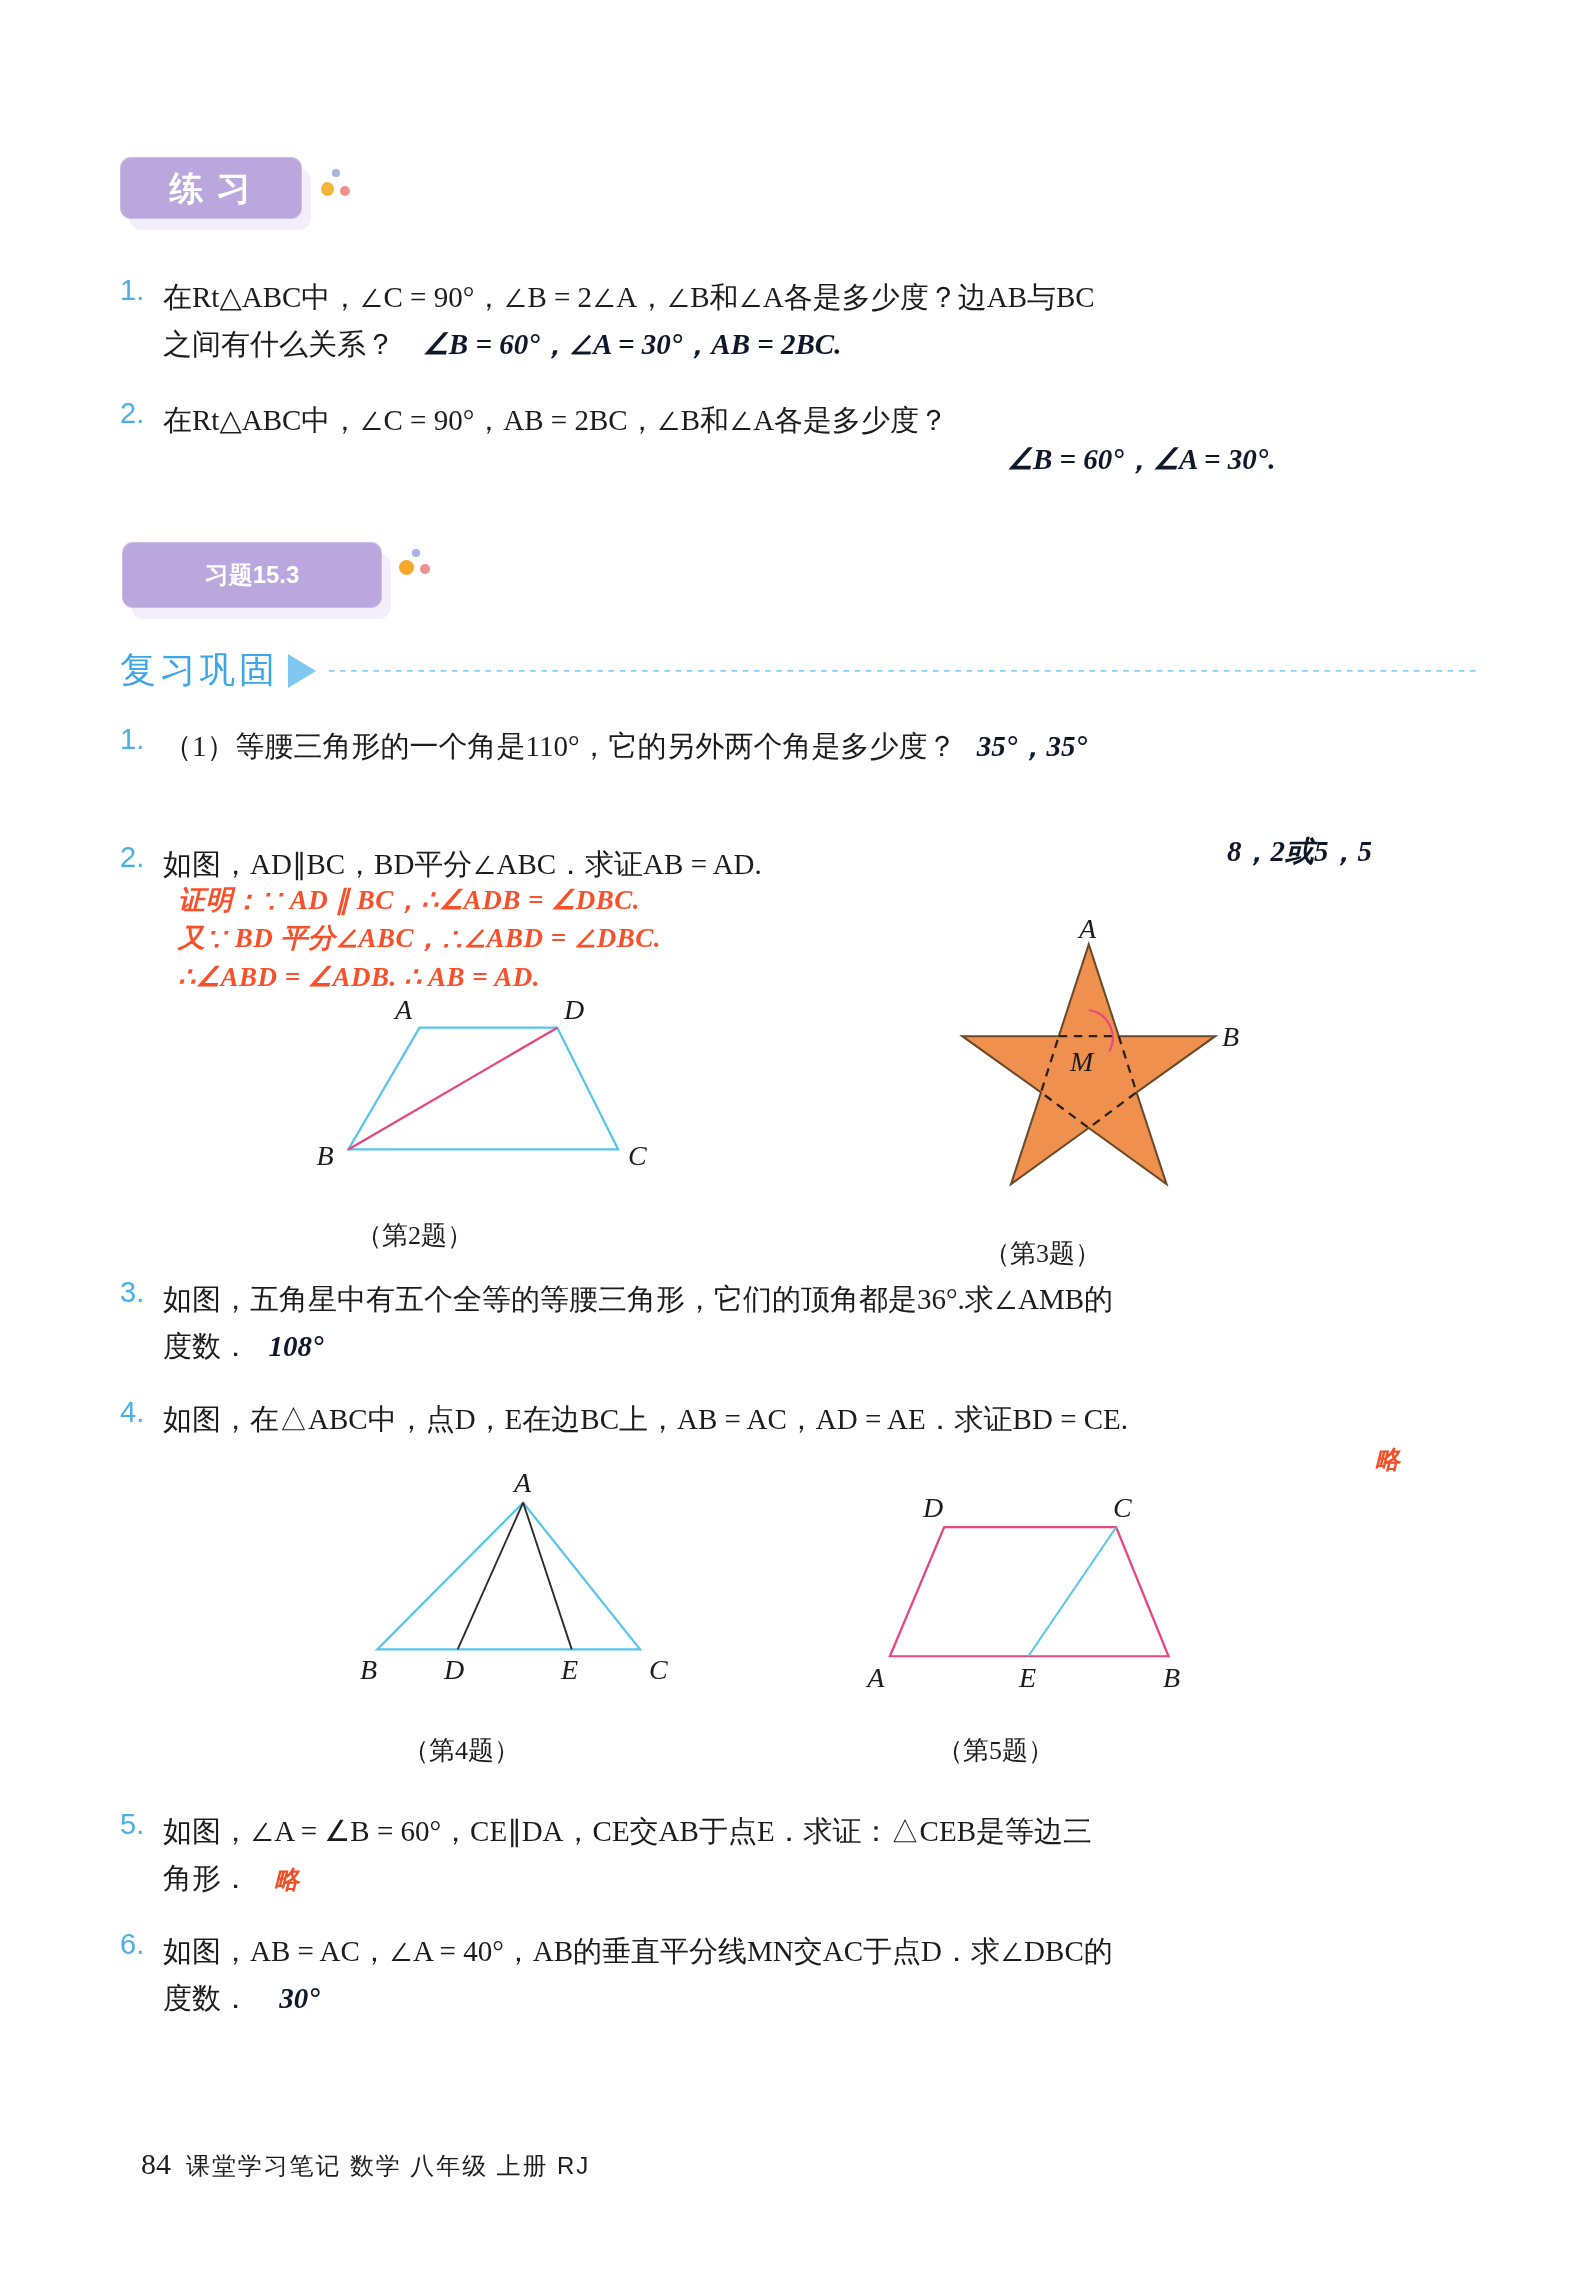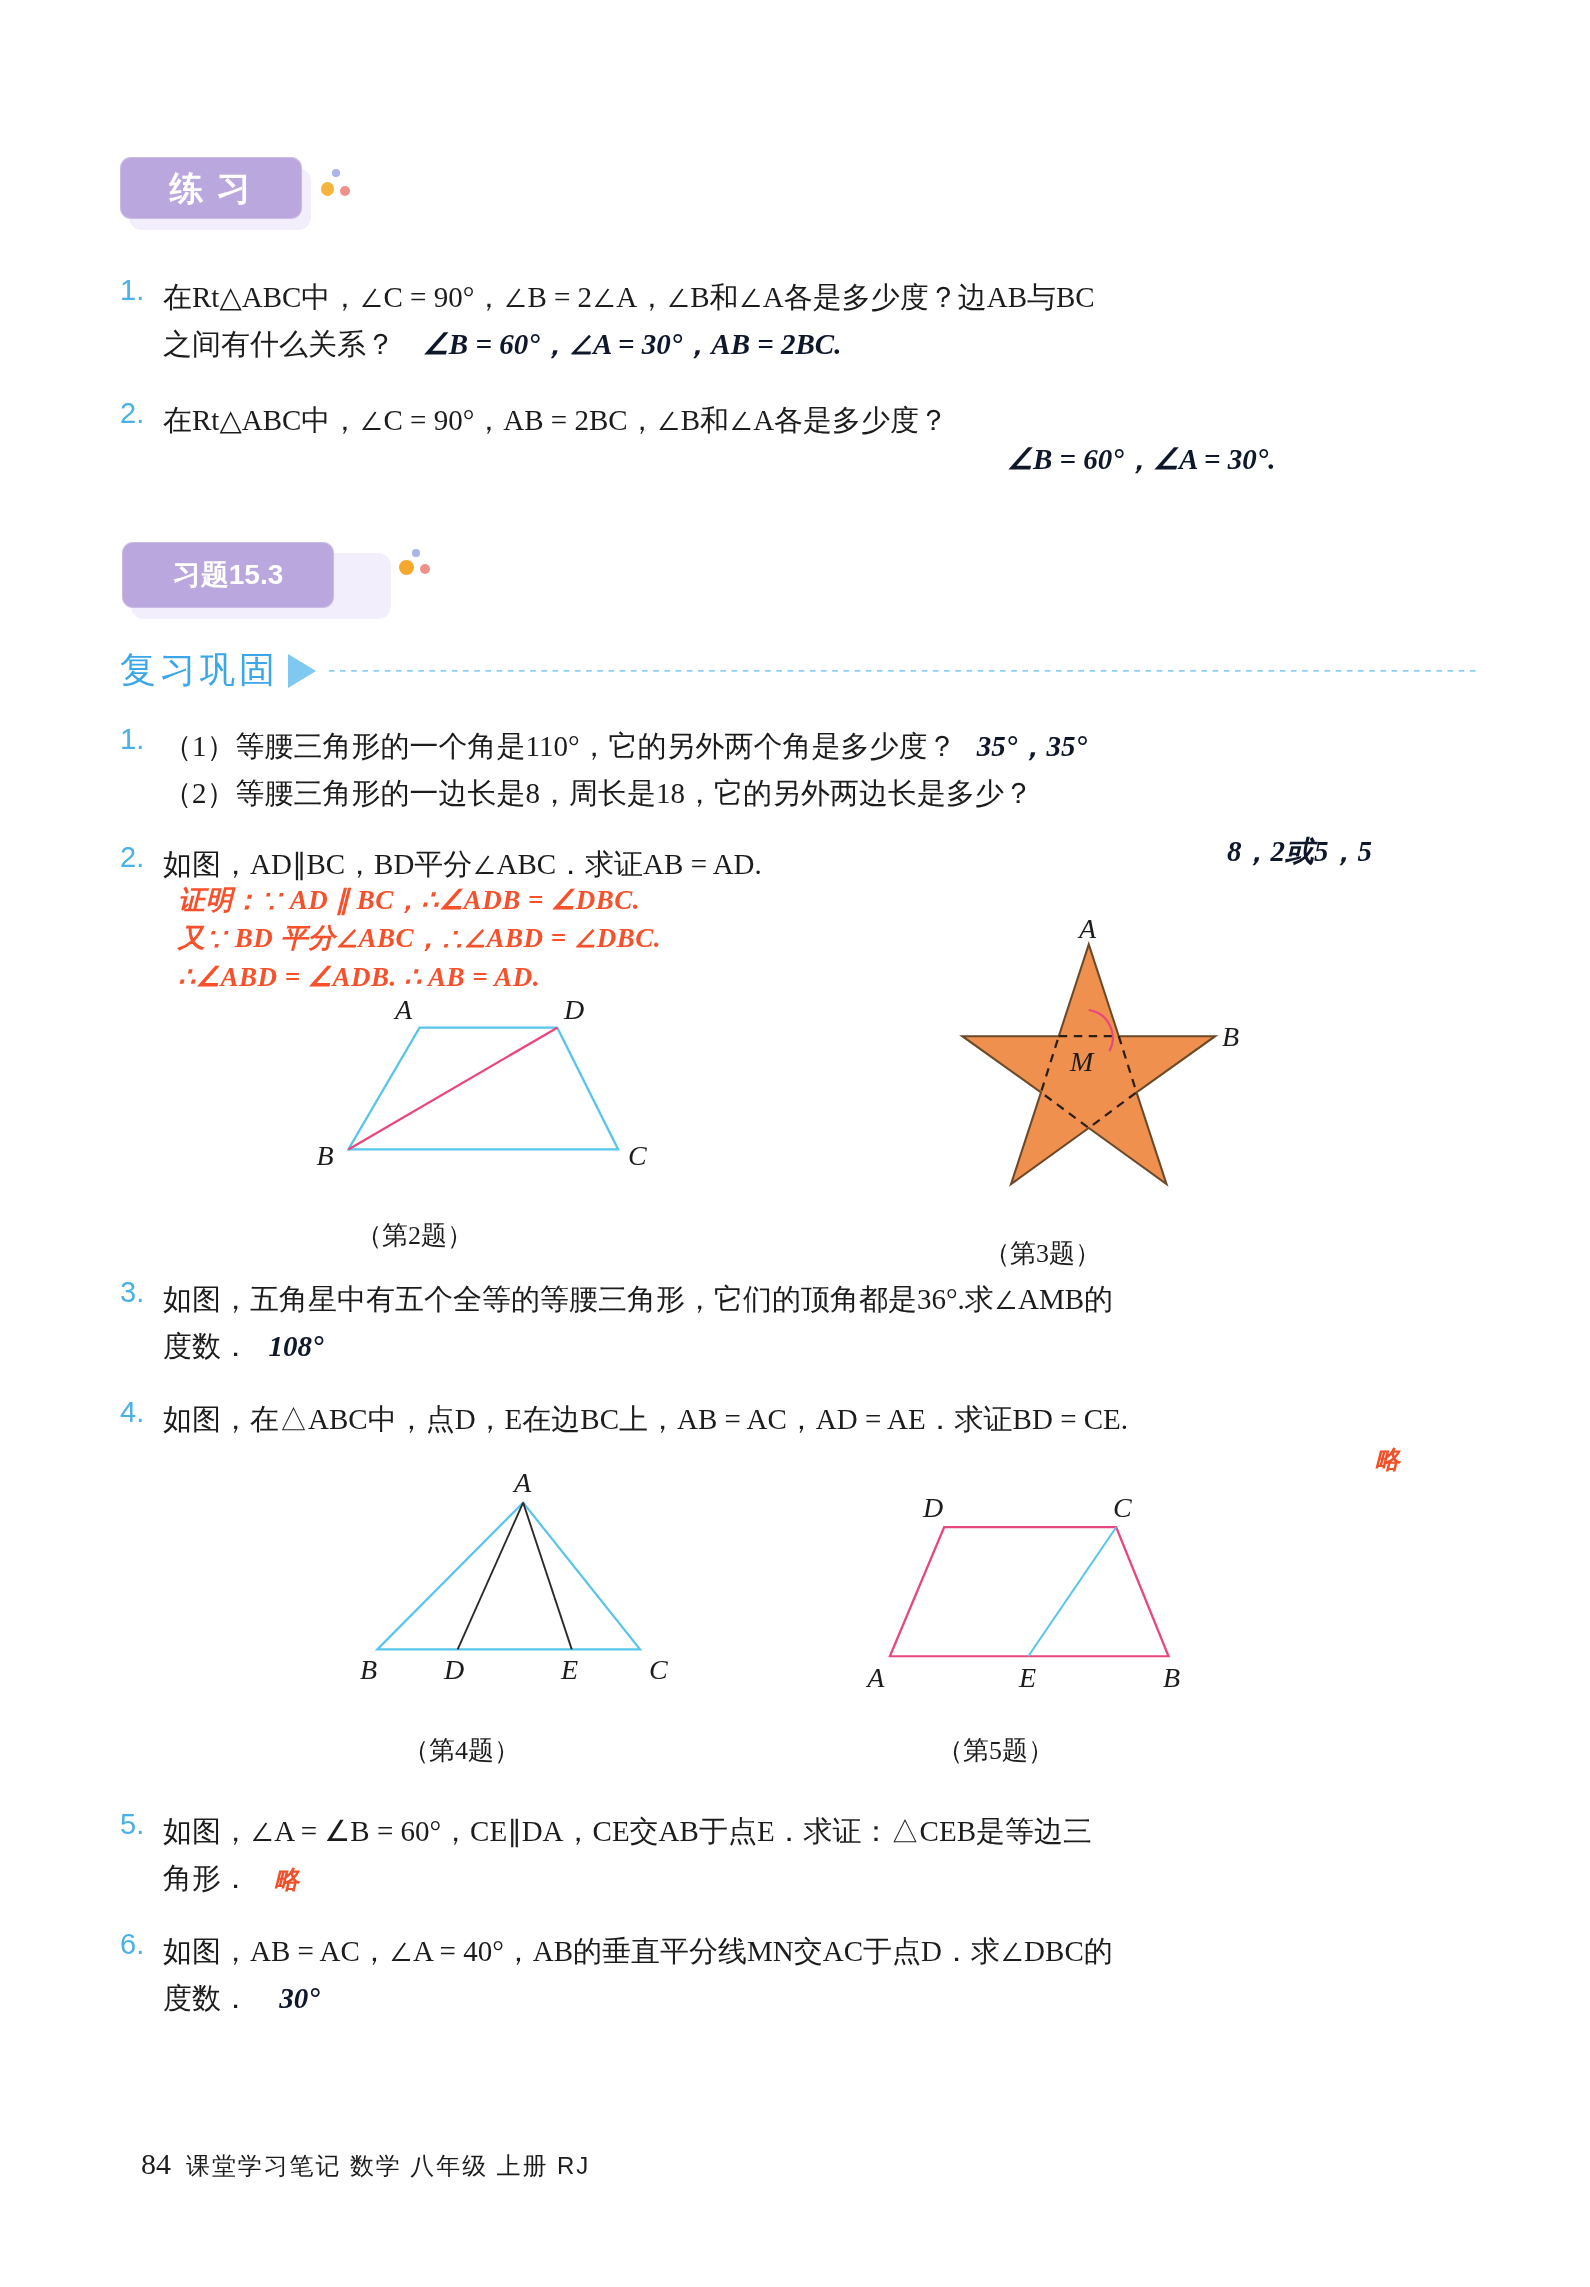--- a/index.html
+++ b/index.html
@@ -129,21 +129,21 @@
   <div class="q" style="left:120px; top:397px; width:1359px;">
     <div class="qnum">2.</div>
     <div class="qbody">
       <div class="line">在Rt△ABC中，∠C = 90°，AB = 2BC，∠B和∠A各是多少度？</div>
     </div>
   </div>
   <div class="ans" style="position:absolute; left:1007px; top:440px; font-size:29px;">∠B = 60°，∠A = 30°.</div>
 
   <div class="banner" style="left:122px; top:542px; width:260px; height:66px;">
     <div class="shadow"></div>
-    <div class="chip" style="width:212px; height:66px; line-height:66px; font-size:28px; letter-spacing:0px;">
+    <div class="chip" style="width:260px; height:66px; line-height:66px; font-size:24px; letter-spacing:0px;">
       <span>习题15.3</span>
     </div>
   </div>
   <div class="dots" style="left:397px; top:549px; width:37px; height:37px;">
     <div class="dot" style="left:15px; top:0px; width:7.5px; height:7.5px; background:#a9b4e8;"></div>
     <div class="dot" style="left:1.9px; top:11.2px; width:15px; height:15px; background:#f5a82c;"></div>
     <div class="dot" style="left:22.5px; top:15px; width:10.3px; height:10.3px; background:#f0928a;"></div>
   </div>
 
   <div class="sec-head" style="left:120px; top:646px; width:1359px;">
@@ -152,21 +152,20 @@
     <div class="dotline"></div>
   </div>
 
   <div class="q" style="left:120px; top:723px; width:1359px;">
     <div class="qnum">1.</div>
     <div class="qbody">
       <div class="line">
         <span>（1）等腰三角形的一个角是110°，它的另外两个角是多少度？</span>
         <span class="ans" style="margin-left:13px;">35°，35°</span>
       </div>
-      <div class="line">（2）等腰三角形的一边长是8，周长是18，它的另外两边长是多少？</div>
     </div>
   </div>
   <div class="ans" style="position:absolute; left:1227px; top:832px; font-size:29px;">8，2或5，5</div>
 
   <div class="q" style="left:120px; top:841px; width:1359px;">
     <div class="qnum">2.</div>
     <div class="qbody">
       <div class="line">如图，AD∥BC，BD平分∠ABC．求证AB = AD.</div>
     </div>
   </div>

